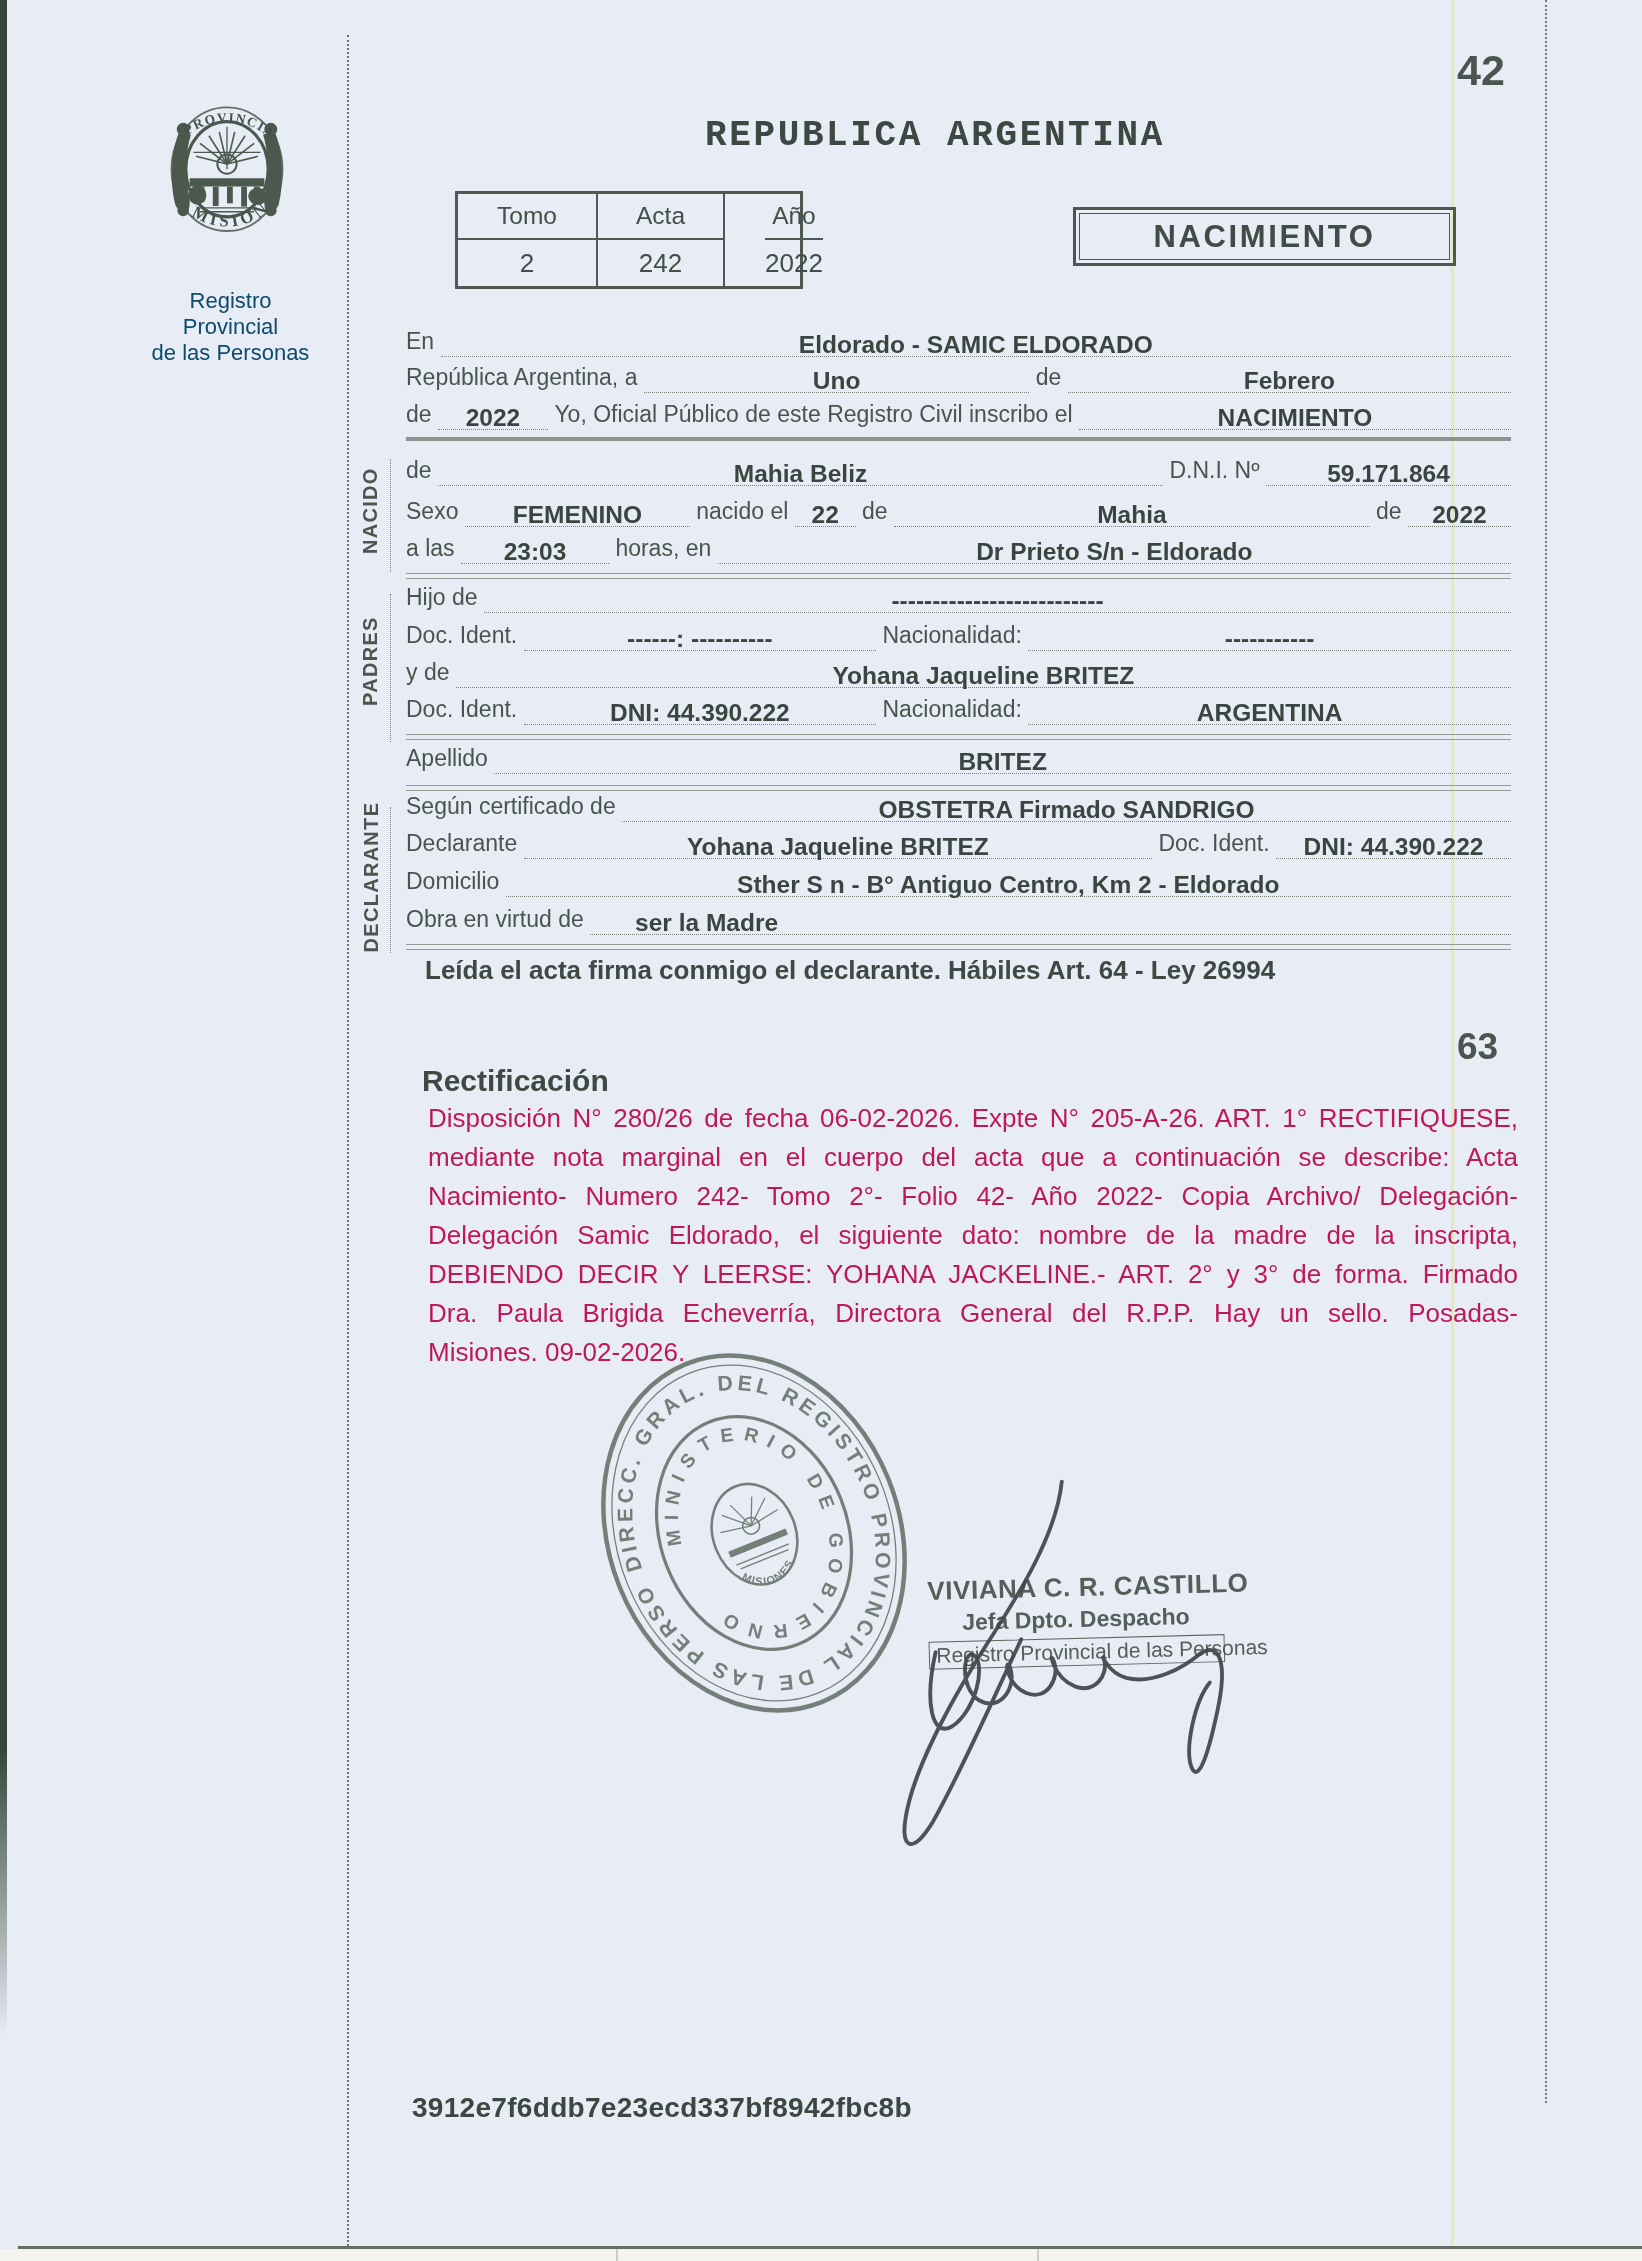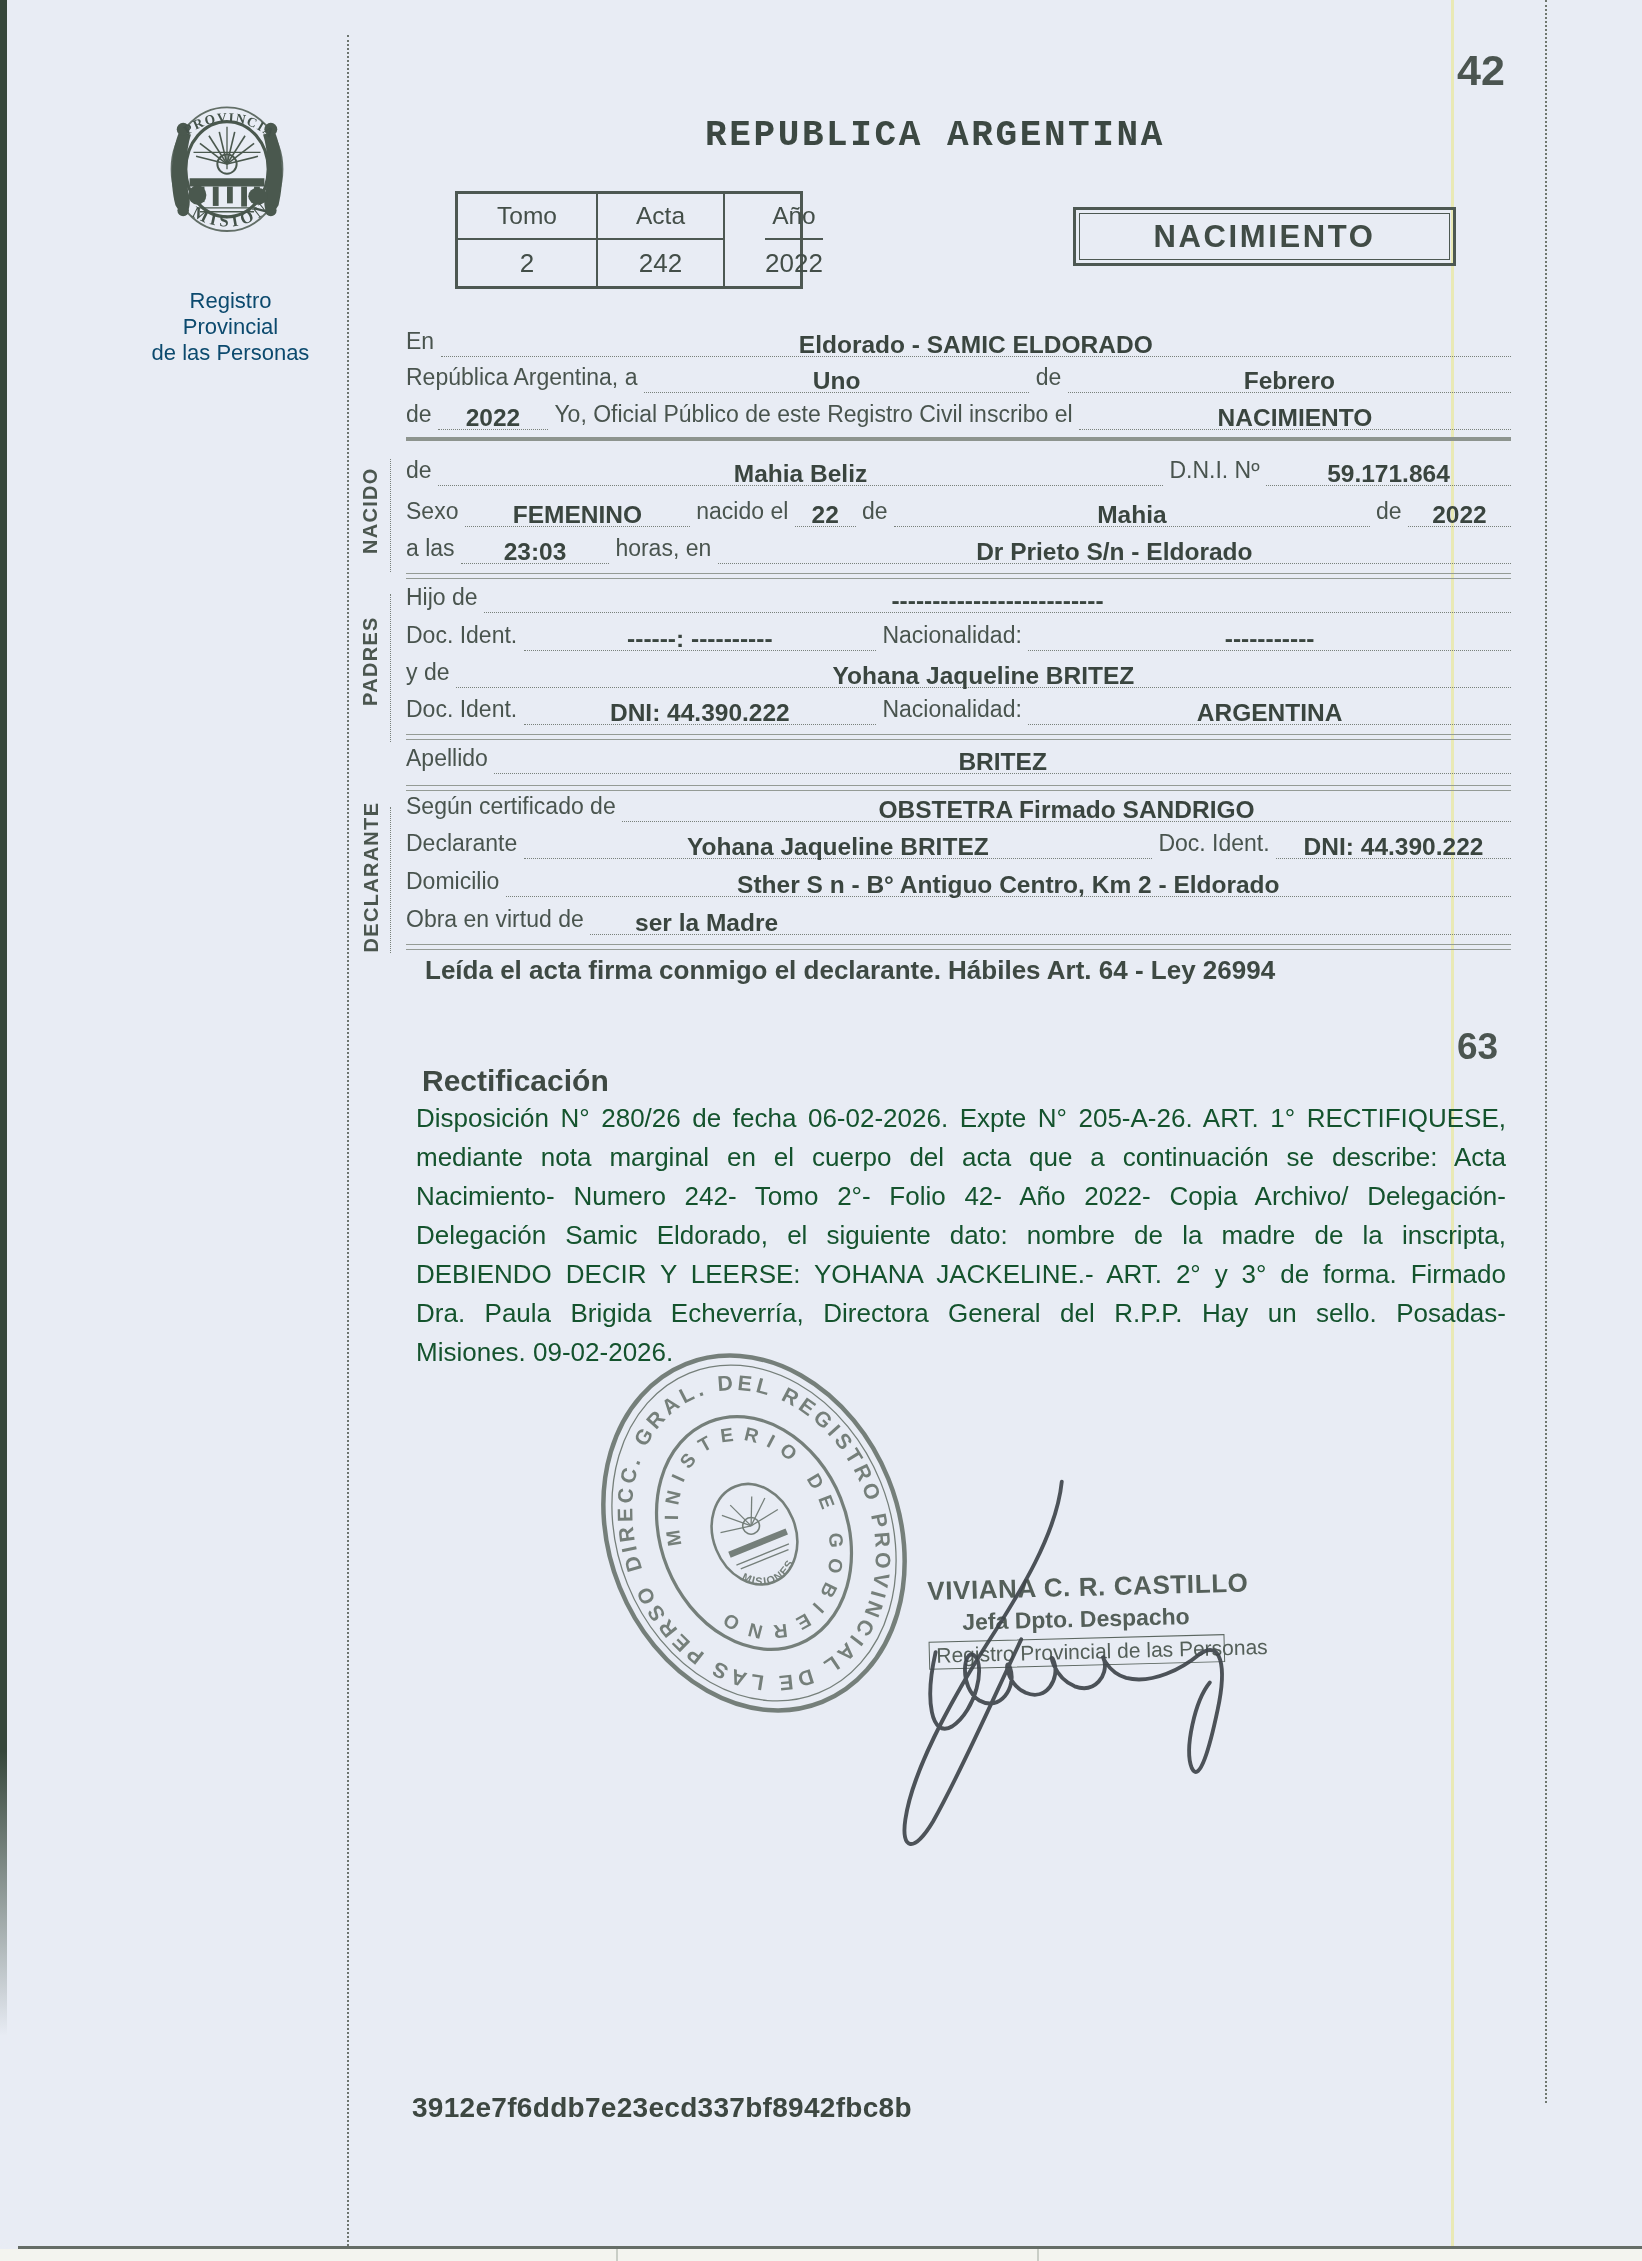--- a/index.html
+++ b/index.html
@@ -49,21 +49,21 @@
   .sep-thick{position:absolute;left:406px;width:1105px;height:3.9px;background:#8d948e;}
   .sep-dbl{position:absolute;left:406px;width:1105px;height:6.4px;box-sizing:border-box;
     border-top:1.9px solid #949b95;border-bottom:1.9px solid #949b95;}
   
   .vlabel{position:absolute;font-size:20px;font-weight:bold;color:#4b564f;letter-spacing:1.3px;
     text-align:center;transform:rotate(-90deg);transform-origin:center;white-space:nowrap;}
   .bracket{position:absolute;left:390px;width:0;border-left:1.9px dotted #79817b;}
   
   .closing{position:absolute;left:425px;top:955px;font-size:26px;font-weight:bold;color:#3e4943;}
   .rect-head{position:absolute;left:422px;top:1064px;font-size:30px;font-weight:bold;color:#3e4943;}
-  .rect-body{position:absolute;left:416px;top:1099px;width:1090px;font-size:26px;color:#14532d;}
+  .rect-body{position:absolute;left:428px;top:1099px;width:1090px;font-size:26px;color:#be185d;}
   .rect-body .ln{height:39px;line-height:39px;text-align:justify;text-align-last:justify;white-space:normal;}
   .rect-body .ln.last{text-align:left;text-align-last:left;}
   
   .stamp-svg{position:absolute;left:548px;top:1327px;}
   .sig-block{position:absolute;left:928px;top:1572px;width:296px;transform:rotate(-1.5deg);
     color:#545f59;text-align:center;}
   .sig-name{font-size:26px;font-weight:bold;letter-spacing:0.6px;white-space:nowrap;}
   .sig-role{font-size:23px;font-weight:bold;margin-top:2.6px;}
   .sig-org{font-size:21px;margin-top:5.2px;border:1.9px solid #5c6761;padding:1.3px 6.4px;white-space:nowrap;}
   .scrawl-svg{position:absolute;left:889px;top:1443px;}

